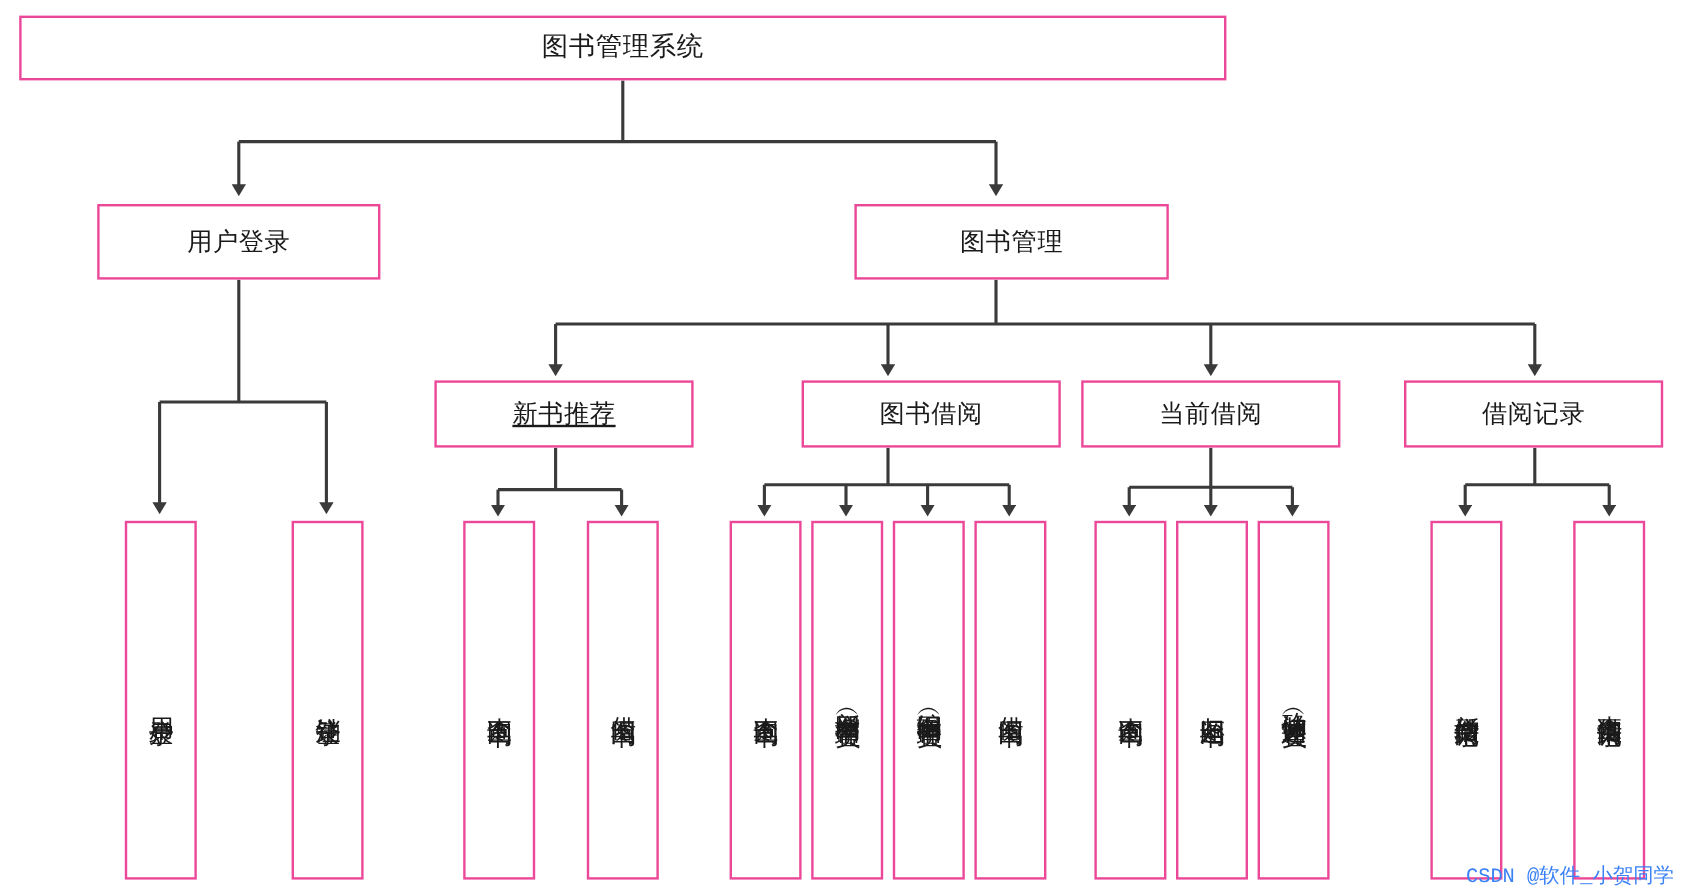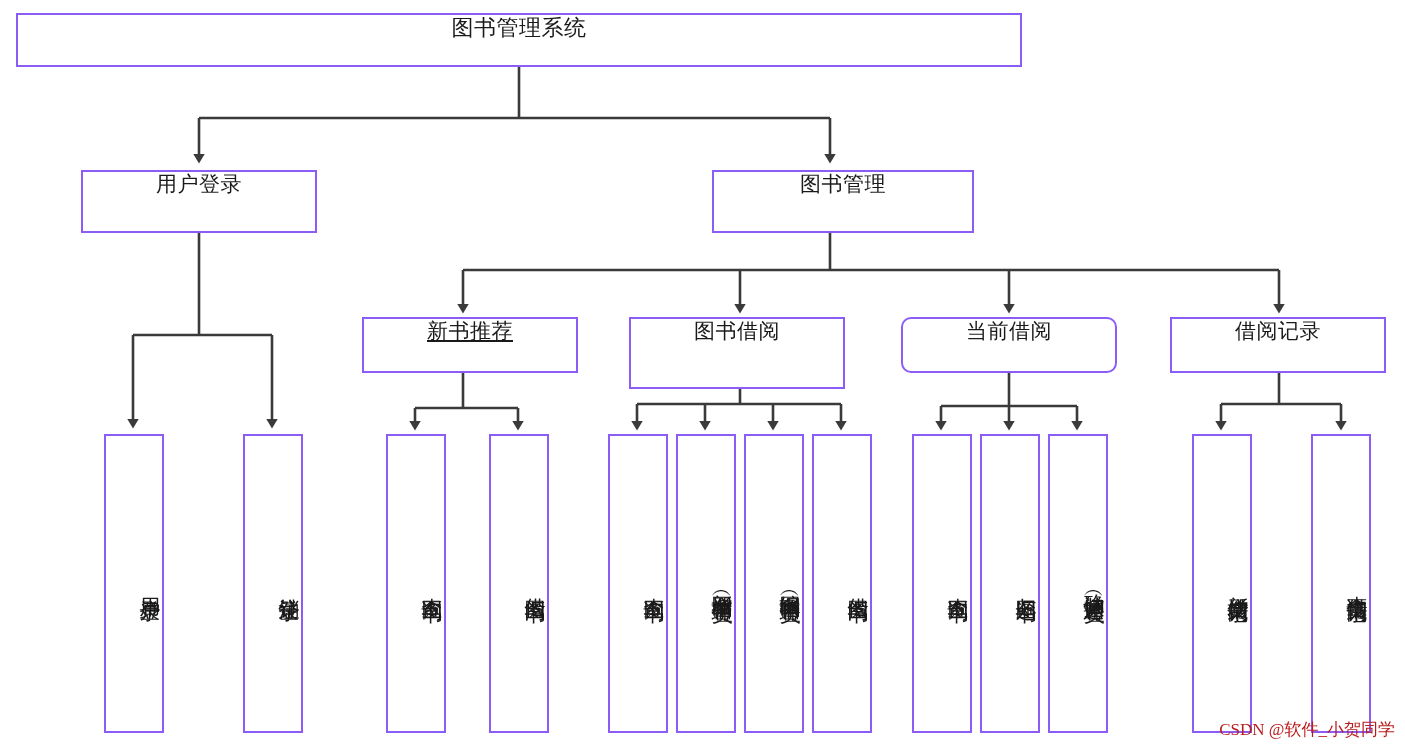--- a/index.html
+++ b/index.html
@@ -23,23 +23,23 @@
     left: 0;
     top: 0;
     width: 1405px;
     height: 747px;
     pointer-events: none;
   }
   .node {
     position: absolute;
     box-sizing: border-box;
     background: #ffffff;
-    border: 2px solid #8b5cf6;
+    border: 2px solid #ec4899;
     display: flex;
-    align-items: flex-start;
+    align-items: center;
     justify-content: center;
     color: #1a1a1a;
   }
   .node.horizontal {
     writing-mode: horizontal-tb;
   }
   .node.vertical {
     writing-mode: vertical-rl;
     text-orientation: upright;
   }
@@ -54,23 +54,23 @@
   .node.level3 .node-label { font-size: 21px; }
   .node.leaf .node-label {
     font-size: 21px;
     letter-spacing: 1.5px;
   }
   #watermark {
     position: absolute;
     right: 10px;
     bottom: 6px;
     font-size: 17px;
-    color: #b91c1c;
+    color: #3b82f6;
     white-space: nowrap;
-    font-family: Liberation Serif, serif;
+    font-family: Liberation Mono, monospace;
   }
 </style>
 </head>
 <body>
 
 <div id="diagram-root">
 
   <svg id="edges-layer" viewBox="0 0 1405 747" width="1405" height="747" xmlns="http://www.w3.org/2000/svg">
     <defs>
       <marker id="arrowhead" markerWidth="10" markerHeight="12" refX="1.5" refY="6" orient="auto" markerUnits="userSpaceOnUse">
@@ -142,25 +142,25 @@
   </div>
 
   <div class="node level2 horizontal" style="left:712px; top:170px; width:262px; height:63px;">
     <span class="node-label">图书管理</span>
   </div>
 
   <div class="node level3 horizontal" style="left:362px; top:317px; width:216px; height:56px;text-decoration:underline;">
     <span class="node-label">新书推荐</span>
   </div>
 
-  <div class="node level3 horizontal" style="left:629px; top:317px; width:216px; height:72px;">
+  <div class="node level3 horizontal" style="left:668px; top:317px; width:216px; height:56px;">
     <span class="node-label">图书借阅</span>
   </div>
 
-  <div class="node level3 horizontal" style="left:901px; top:317px; width:216px; height:56px;border-radius:10px;">
+  <div class="node level3 horizontal" style="left:901px; top:317px; width:216px; height:56px;">
     <span class="node-label">当前借阅</span>
   </div>
 
   <div class="node level3 horizontal" style="left:1170px; top:317px; width:216px; height:56px;">
     <span class="node-label">借阅记录</span>
   </div>
 
   <div class="node leaf vertical" style="left:104px; top:434px; width:60px; height:299px;">
     <span class="node-label">用户登录</span>
   </div>

